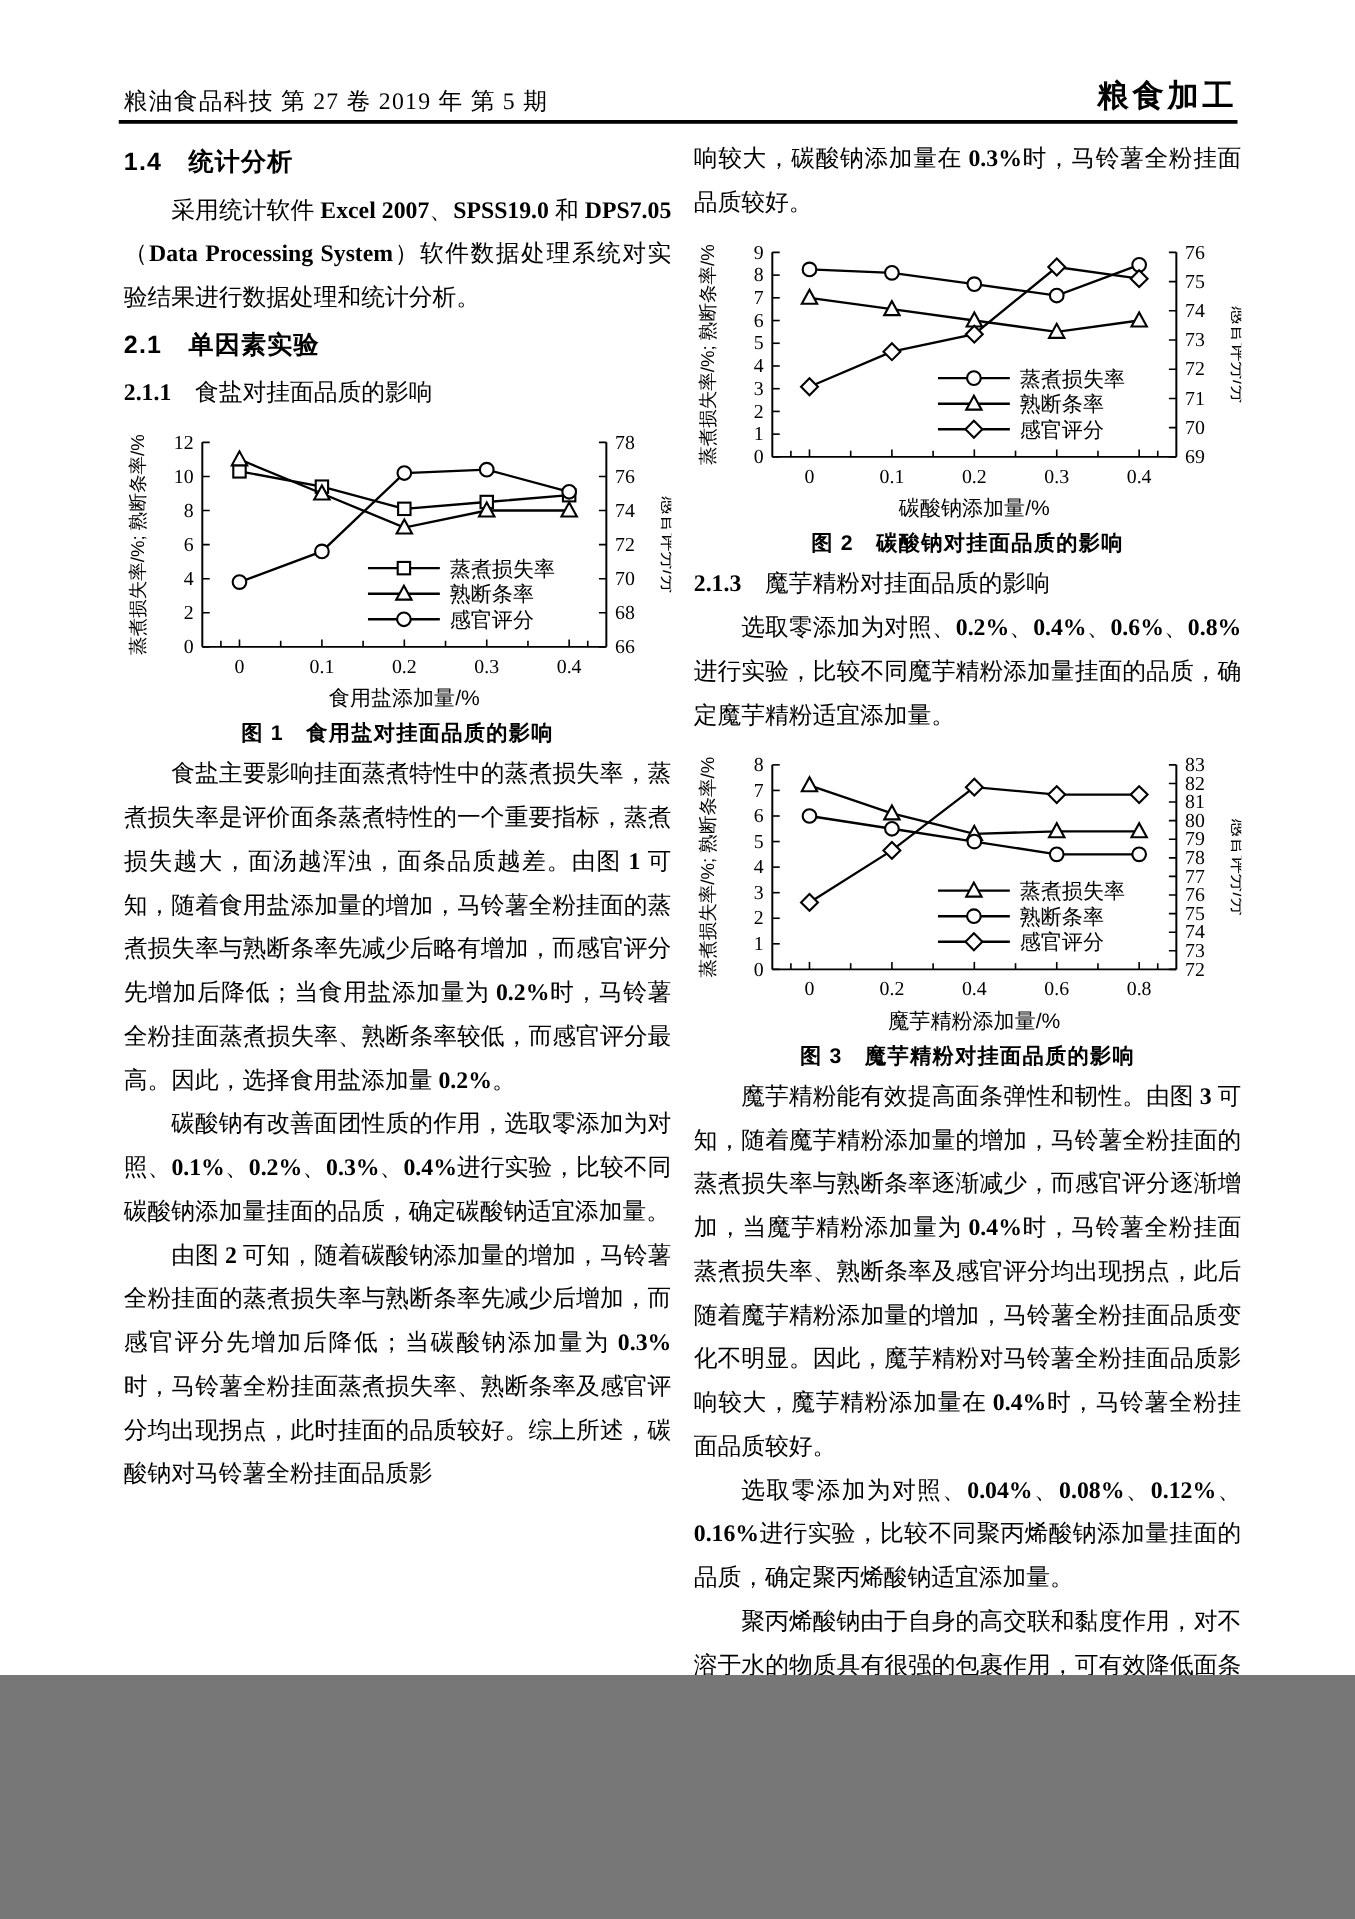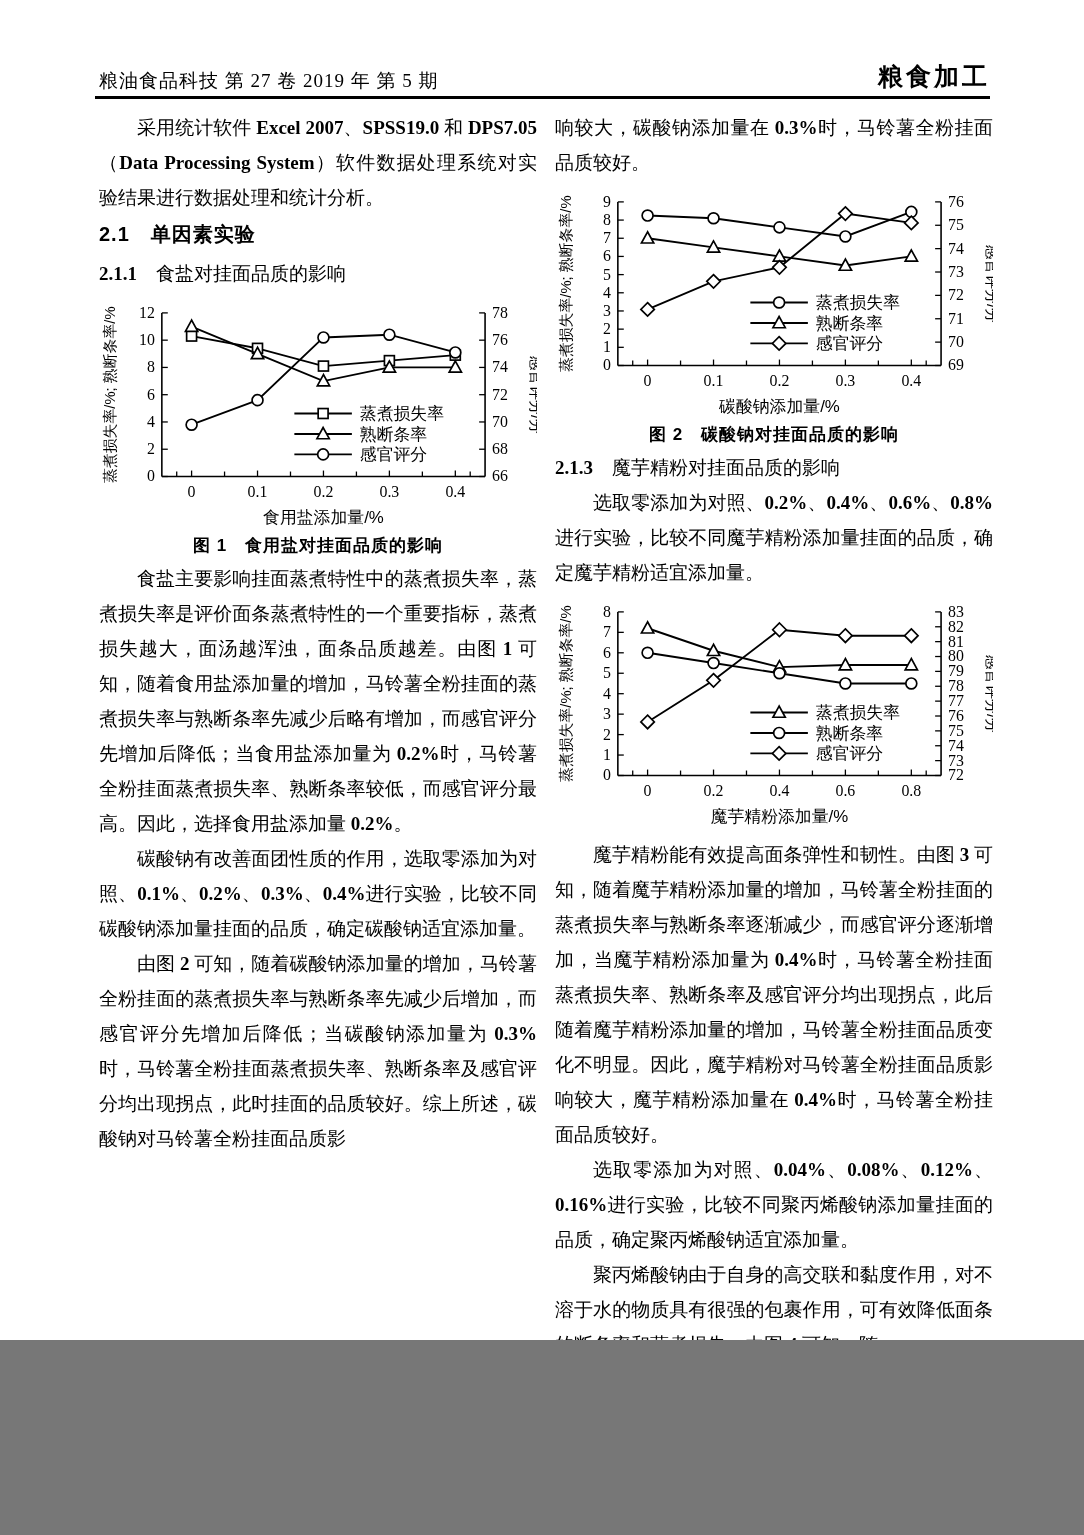--- a/index.html
+++ b/index.html
@@ -43,20 +43,21 @@
 </head>
 <body>
 
 <div class="page">
 
   <div class="hdr-left">粮油食品科技 第 27 卷  2019 年 第 5 期</div>
   <div class="hdr-right">粮食加工</div>
   <div class="hdr-rule"></div>
 
   <div class="col col-left">
+    <h3 class="sub">1.4　统计分析</h3>
     <p class="body"><span>采用统计软件 </span><span class="bd">Excel 2007</span><span>、</span><span class="bd">SPSS19.0</span><span> 和 </span><span class="bd">DPS7.05</span><span>（</span><span class="bd">Data Processing System</span><span>）软件数据处理系统对实验结果进行数据处理和统计分析。</span></p>
     <h3 class="sub">2.1　单因素实验</h3>
     <h4 class="subsub"><span class="bd">2.1.1</span><span>　食盐对挂面品质的影响</span></h4>
 
     <figure class="chart">
       <svg class="chart-svg" width="437" height="233" viewBox="0 0 440 235">
           <line class="ax" x1="62" y1="12" x2="62" y2="177"></line>
           <line class="ax" x1="388" y1="12" x2="388" y2="177"></line>
           <line class="ax" x1="62" y1="177" x2="388" y2="177"></line>
           <line class="tk" x1="62" y1="177" x2="68" y2="177"></line>
@@ -326,20 +327,21 @@
           <line class="ln" x1="195.66" y1="113.475" x2="253.66" y2="113.475"></line>
           <polygon class="mk" points="224.66,106.975 218.46,118.27499999999999 230.85999999999999,118.27499999999999"></polygon>
           <text class="leg" x="261.65999999999997" y="119.475">蒸煮损失率</text>
           <line class="ln" x1="195.66" y1="134.1" x2="253.66" y2="134.1"></line>
           <circle class="mk" cx="224.66" cy="134.1" r="5.5"></circle>
           <text class="leg" x="261.65999999999997" y="140.1">熟断条率</text>
           <line class="ln" x1="195.66" y1="154.725" x2="253.66" y2="154.725"></line>
           <polygon class="mk" points="224.66,147.92499999999998 231.46,154.725 224.66,161.525 217.85999999999999,154.725"></polygon>
           <text class="leg" x="261.65999999999997" y="160.725">感官评分</text>
         </svg>
+      <figcaption>图 3　魔芋精粉对挂面品质的影响</figcaption>
     </figure>
 
     <p class="body"><span>魔芋精粉能有效提高面条弹性和韧性。由图 </span><span class="bd">3</span><span> 可知，随着魔芋精粉添加量的增加，马铃薯全粉挂面的蒸煮损失率与熟断条率逐渐减少，而感官评分逐渐增加，当魔芋精粉添加量为 </span><span class="bd">0.4%</span><span>时，马铃薯全粉挂面蒸煮损失率、熟断条率及感官评分均出现拐点，此后随着魔芋精粉添加量的增加，马铃薯全粉挂面品质变化不明显。因此，魔芋精粉对马铃薯全粉挂面品质影响较大，魔芋精粉添加量在 </span><span class="bd">0.4%</span><span>时，马铃薯全粉挂面品质较好。</span></p>
     <p class="body"><span>选取零添加为对照、</span><span class="bd">0.04%</span><span>、</span><span class="bd">0.08%</span><span>、</span><span class="bd">0.12%</span><span>、</span><span class="bd">0.16%</span><span>进行实验，比较不同聚丙烯酸钠添加量挂面的品质，确定聚丙烯酸钠适宜添加量。</span></p>
     <p class="body"><span>聚丙烯酸钠由于自身的高交联和黏度作用，对不溶于水的物质具有很强的包裹作用，可有效降低面条的断条率和蒸煮损失。由图 </span><span class="bd">4</span><span> 可知，随</span></p>
   </div>
 
   <div class="ftr-rule"></div>
   <div class="page-num">17</div>
 </div>

